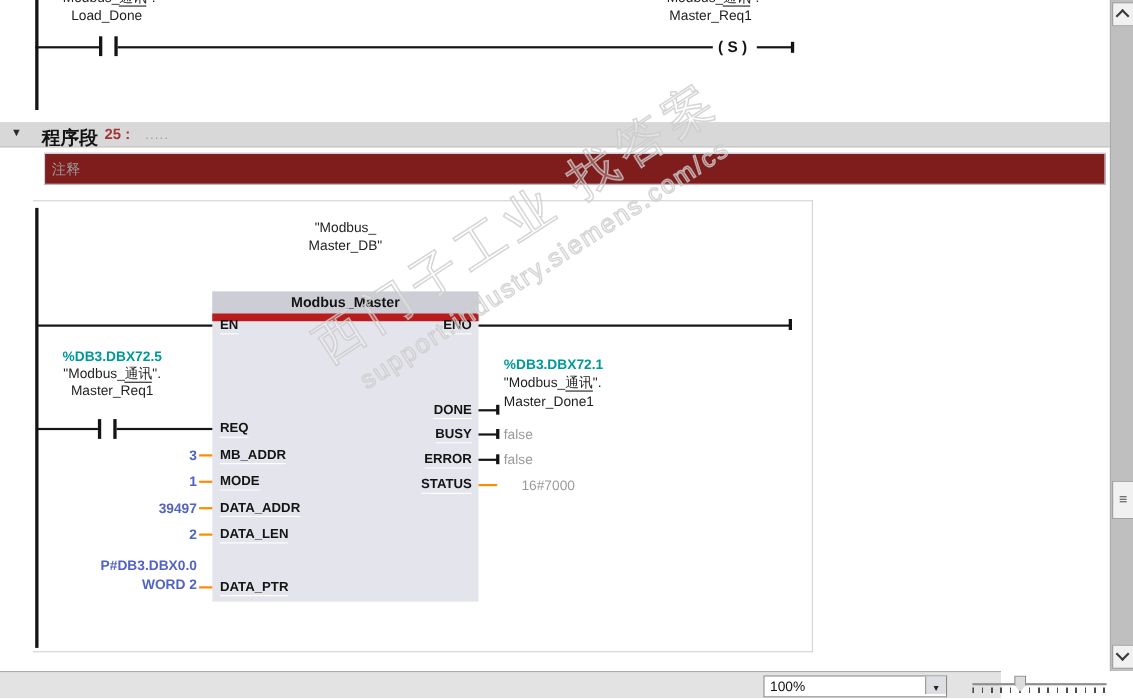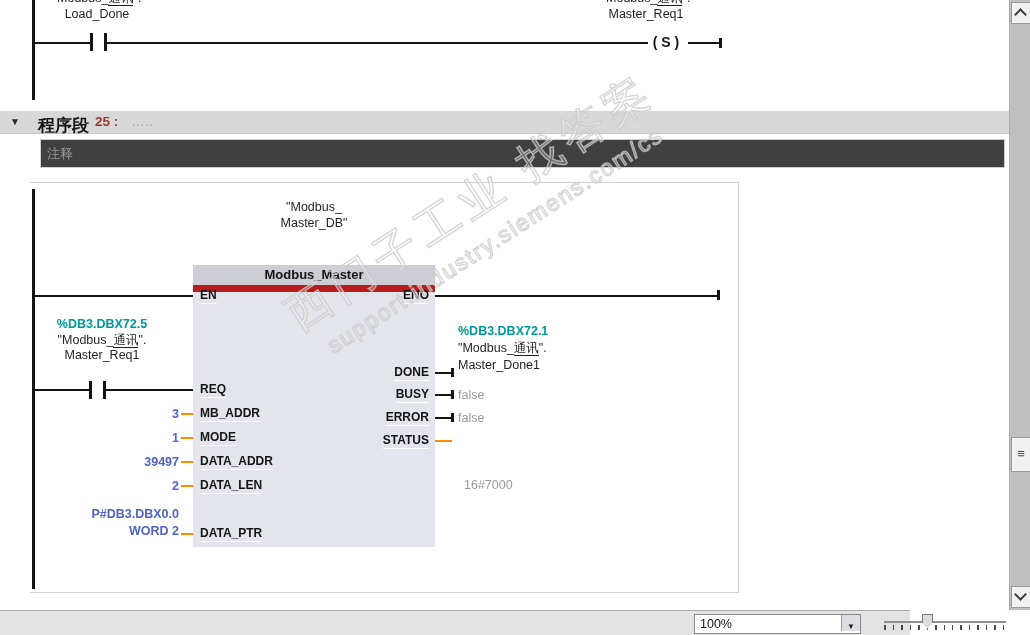--- a/index.html
+++ b/index.html
@@ -21,21 +21,21 @@
   .val-b{position:absolute;font-size:12.5px;font-weight:600;color:#5263c4;}
   .val-g{position:absolute;font-size:12.5px;color:#9b9b9b;}
   
   #net-header{position:absolute;left:0;top:111px;width:1009px;height:22px;background:#d8d8d8;
               border-bottom:1px solid #c6c6c6;}
   #net-header .tri{position:absolute;left:10px;top:5px;font-size:10px;color:#2a2a2a;}
   #net-header .t1{position:absolute;left:38px;top:3px;font-size:17px;font-weight:700;color:#141414;}
   #net-header .t2{position:absolute;left:95px;top:3px;font-size:13.5px;font-weight:700;color:#a23535;}
   #net-header .dots{position:absolute;left:132px;top:4px;font-size:12px;color:#8fa0c0;letter-spacing:1px;}
   
-  #comment-box{position:absolute;left:40px;top:139px;width:963px;height:27px;background:#404040;
+  #comment-box{position:absolute;left:40px;top:139px;width:963px;height:27px;background:#7f1d1d;
                border:1px solid #cbd0e0;}
   #comment-box span{position:absolute;left:6px;top:5px;font-size:13px;color:#9a9a9a;}
   
   #fbd{position:absolute;left:30px;top:182px;width:708px;height:409px;background:#fff;
        border-top:1px solid #d2d2da;border-right:1px solid #d2d2da;border-bottom:1px solid #d2d2da;}
   #block{position:absolute;left:163px;top:82px;width:242px;height:282px;background:#e4e4ec;}
   #block .hdr{position:absolute;left:0;top:0;width:100%;height:20px;background:#cdcdd6;
               border-bottom:7px solid #b91c1c;text-align:center;font-size:13px;font-weight:700;
               line-height:20px;color:#141414;}
   
@@ -167,21 +167,21 @@
     </div>
     <div class="wire" style="left:405px;top:189px;width:17px;"></div>
     <div class="tick" style="left:421px;top:185px;height:9px;"></div>
     <div class="wire" style="left:405px;top:211px;width:17px;"></div>
     <div class="tick" style="left:421px;top:207px;height:9px;"></div>
     <div class="val-g" style="left:428px;top:205px;">false</div>
     <div class="wire" style="left:405px;top:234px;width:17px;"></div>
     <div class="tick" style="left:421px;top:230px;height:9px;"></div>
     <div class="val-g" style="left:428px;top:228px;">false</div>
     <div class="stub-o" style="left:405px;top:257px;width:17px;"></div>
-    <div class="val-g" style="left:434px;top:251px;margin-top:44px;">16#7000</div>
+    <div class="val-g" style="left:444px;top:251px;">16#7000</div>
   </div>
 
   <div id="wm">
     <div class="w1">西门子工业 找答案</div>
     <div class="w2">support.industry.siemens.com/cs</div>
   </div>
 
   <div id="vscroll">
     <div class="sbtn" style="top:2px;height:20px;">
         <div class="chev up"></div>

